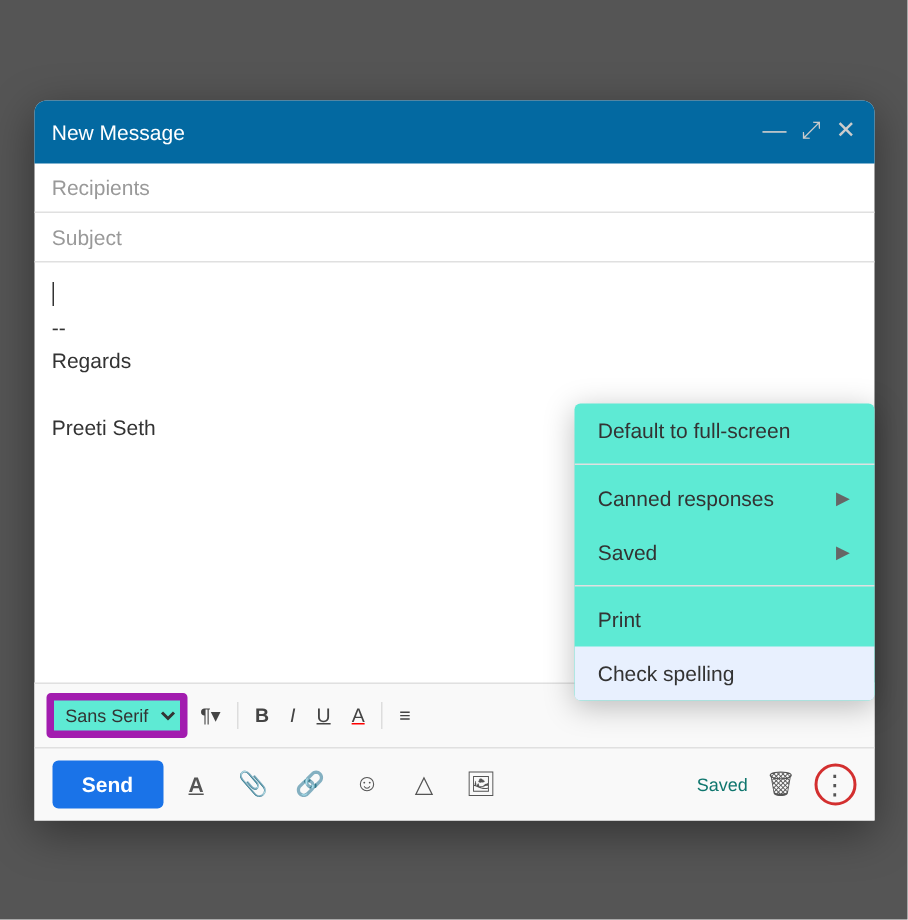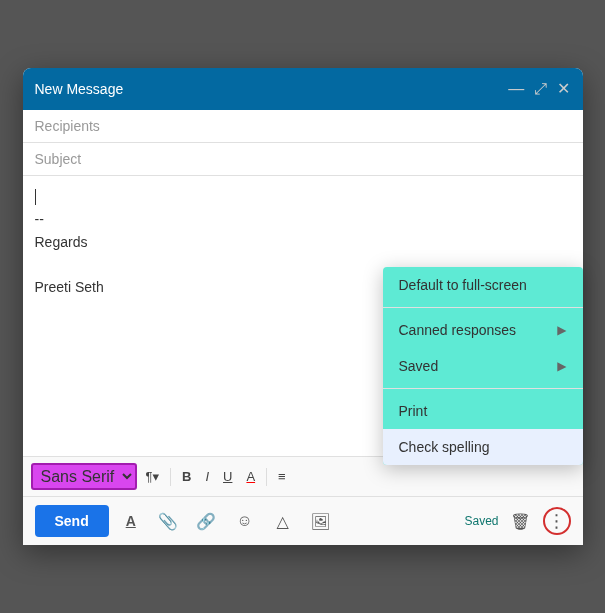--- a/index.html
+++ b/index.html
@@ -104,25 +104,25 @@
       border-top: 1px solid #e0e0e0;
       padding: 6px 8px;
       display: flex;
       align-items: center;
       gap: 4px;
       background: #f9f9f9;
       flex-wrap: nowrap;
     }
 
     .toolbar-select {
-      border: 2px solid #a21caf;
+      border: 5px solid #a21caf;
       border-radius: 3px;
       padding: 2px 4px;
-      font-size: 16px;
-      background: #d946ef;
+      font-size: 12px;
+      background: #5eead4;
       cursor: pointer;
       color: #333;
     }
 
     .toolbar-btn {
       background: none;
       border: none;
       cursor: pointer;
       padding: 3px 5px;
       font-size: 13px;

